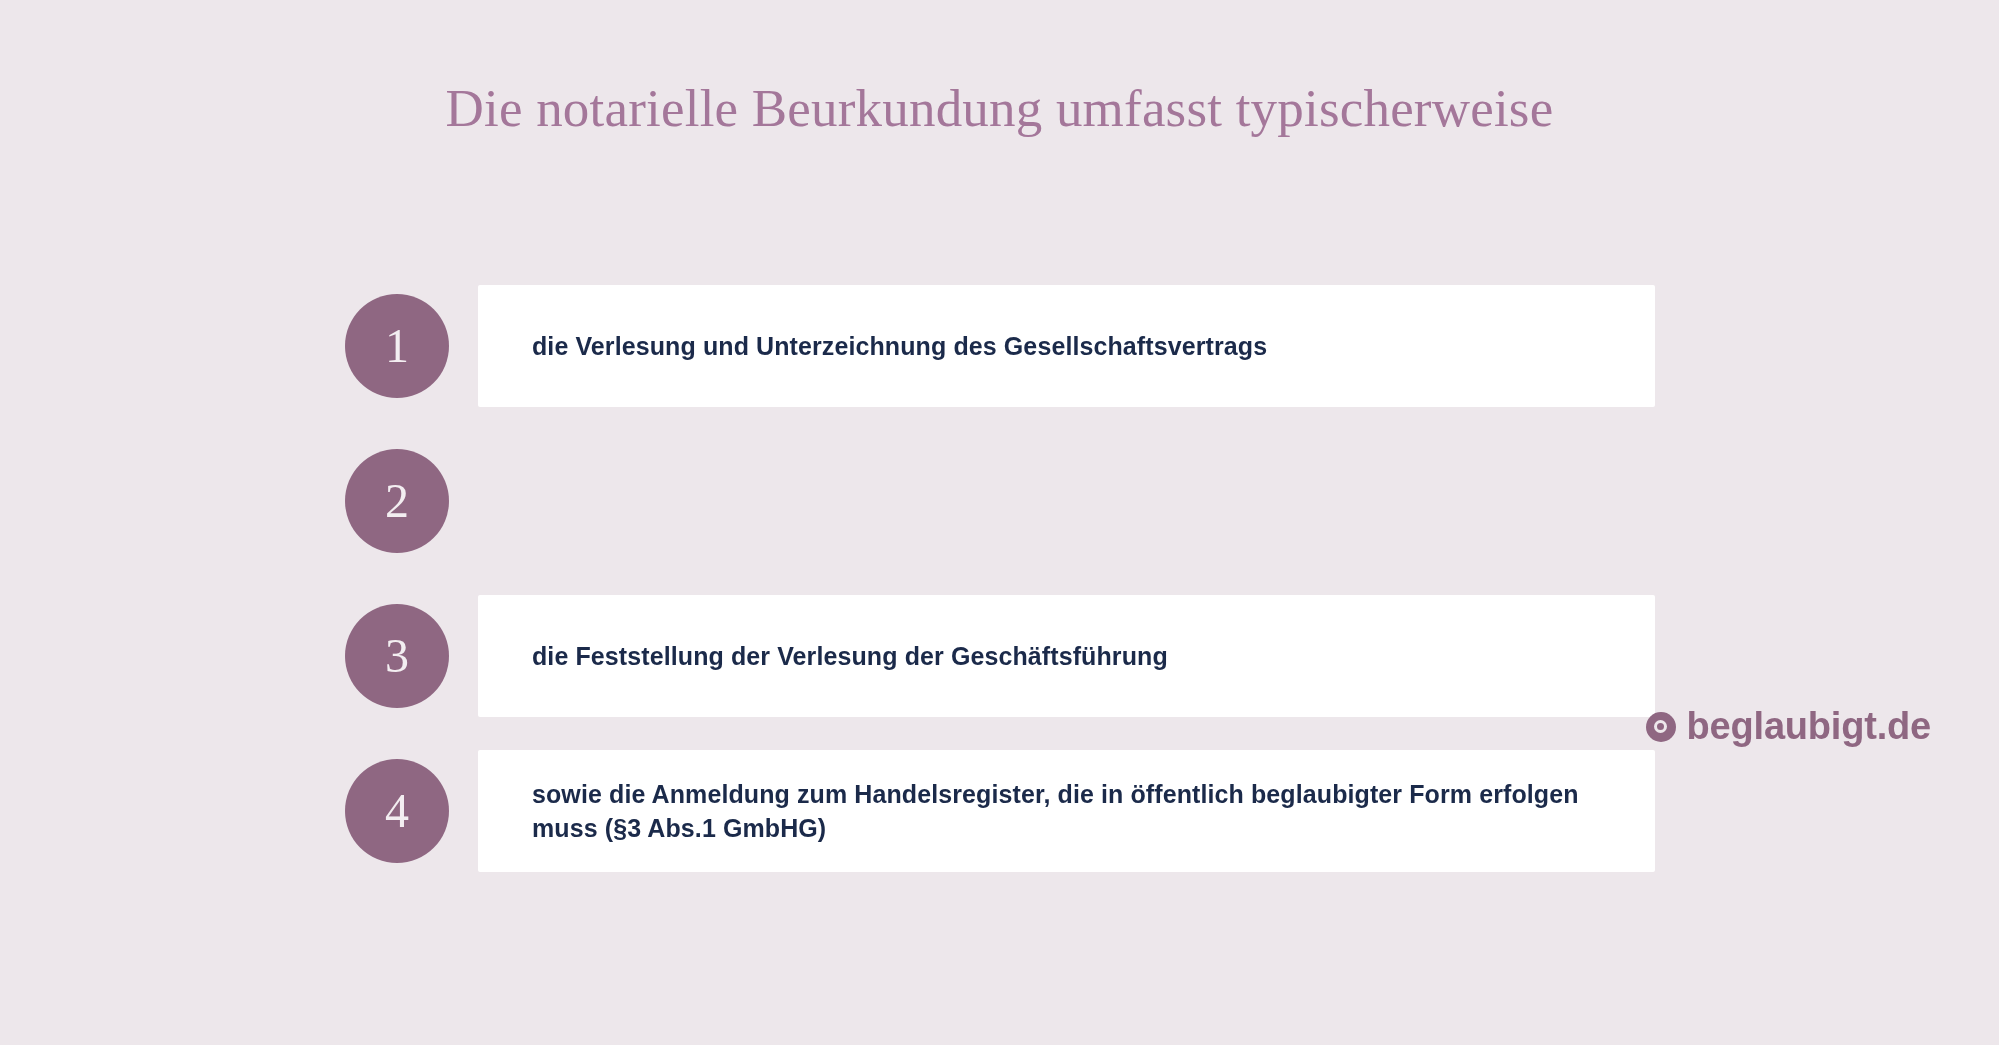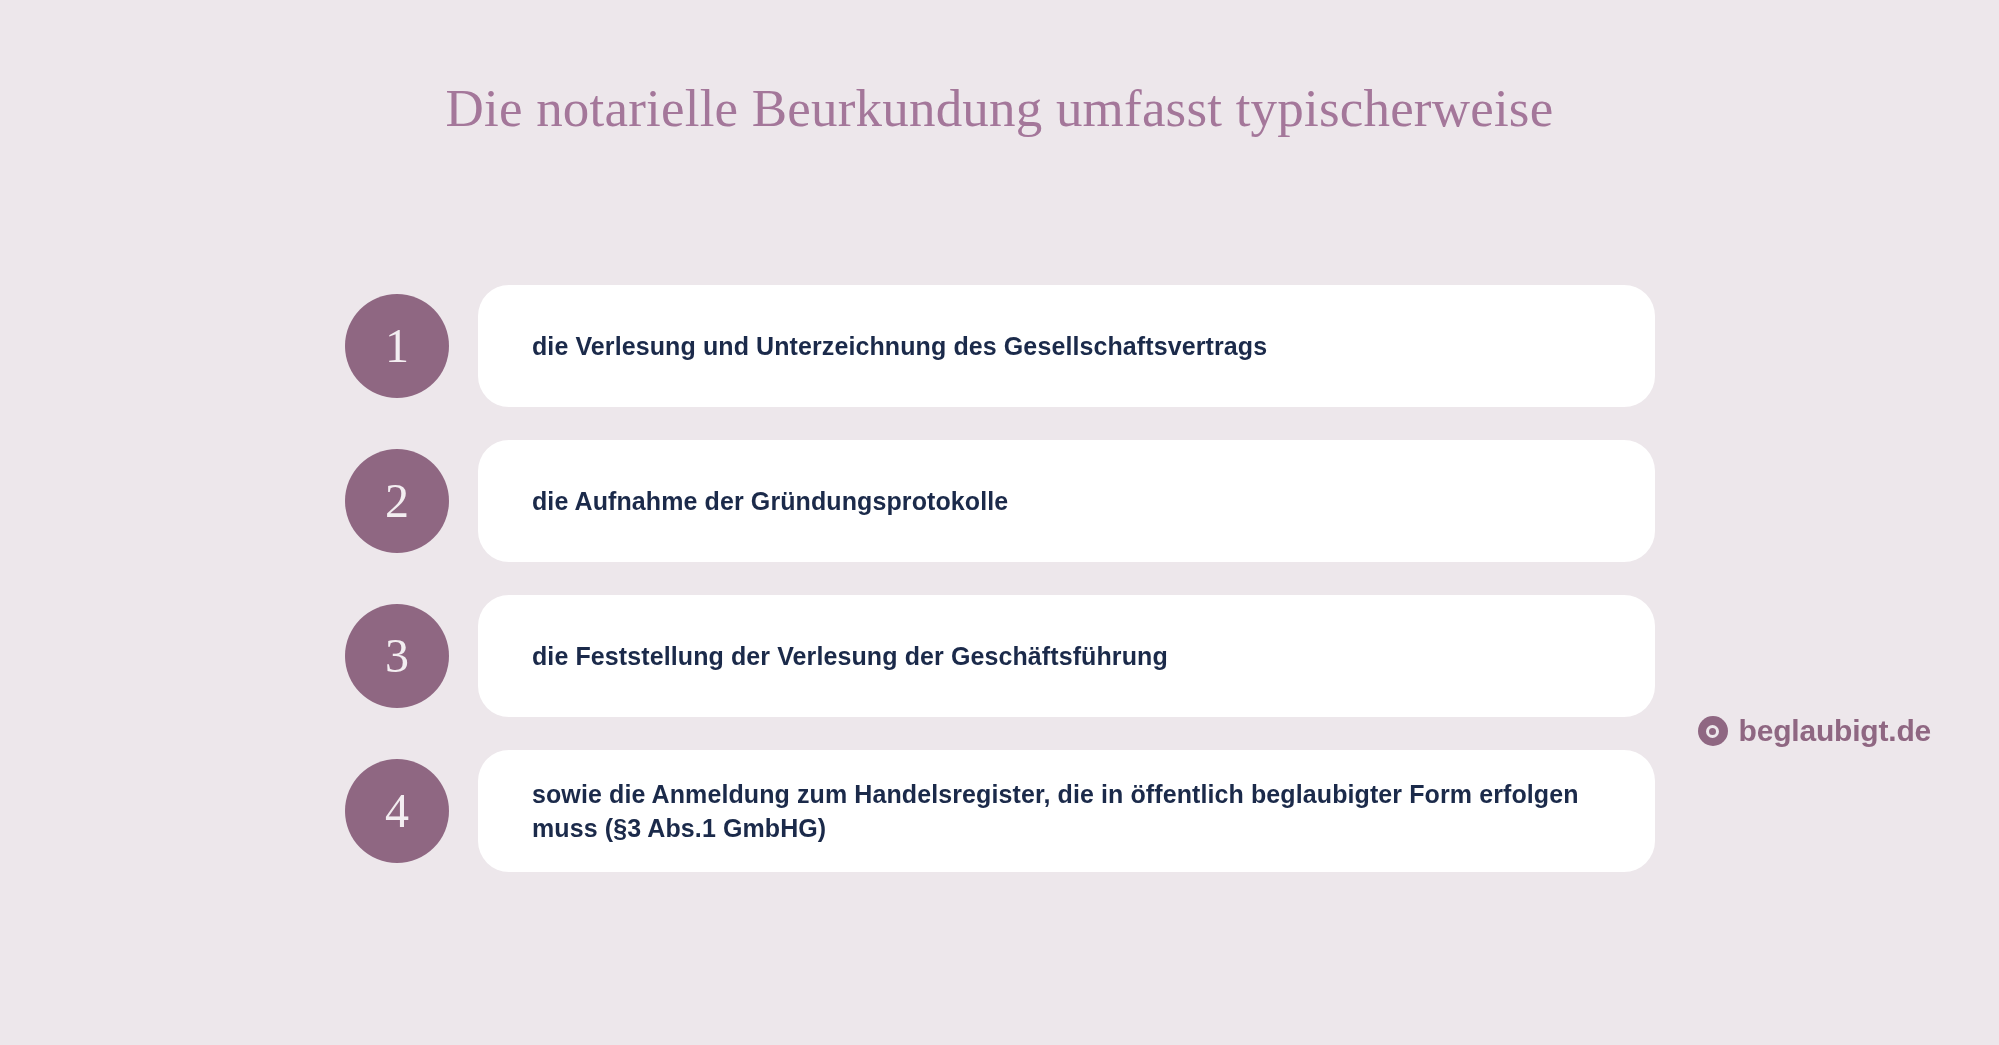--- a/index.html
+++ b/index.html
@@ -70,21 +70,21 @@
     font-weight: 400;
     line-height: 1;
     z-index: 2;
   }
 
   .step-card {
     margin-left: 133px;
     flex: 1;
     min-height: 122px;
     background: #ffffff;
-    border-radius: 31px;
+    border-radius: 2px;
     display: flex;
     align-items: center;
     padding: 18px 50px 18px 54px;
     box-sizing: border-box;
   }
 
   .step-text {
     color: #1b2a4a;
     font-size: 25px;
     font-weight: bold;
@@ -115,21 +115,21 @@
     top: 50%;
     width: 13px;
     height: 13px;
     margin: -6.5px 0 0 -6.5px;
     border-radius: 50%;
     border: 3px solid #ede7eb;
     box-sizing: border-box;
   }
   .logo-text {
     color: #8f6782;
-    font-size: 30px;
+    font-size: 38px;
     font-weight: bold;
     letter-spacing: -0.2px;
   }
 </style>
 </head>
 <body>
 
 <div class="infographic">
 
   <div class="title">Die notarielle Beurkundung umfasst typischerweise</div>
@@ -138,23 +138,20 @@
 
     <div class="step-row">
       <div class="step-badge">1</div>
       <div class="step-card">
         <span class="step-text">die Verlesung und Unterzeichnung des Gesellschaftsvertrags</span>
       </div>
     </div>
 
     <div class="step-row">
       <div class="step-badge">2</div>
-      <div class="step-card">
-        <span class="step-text">die Aufnahme der Gründungsprotokolle</span>
-      </div>
     </div>
 
     <div class="step-row">
       <div class="step-badge">3</div>
       <div class="step-card">
         <span class="step-text">die Feststellung der Verlesung der Geschäftsführung</span>
       </div>
     </div>
 
     <div class="step-row">

